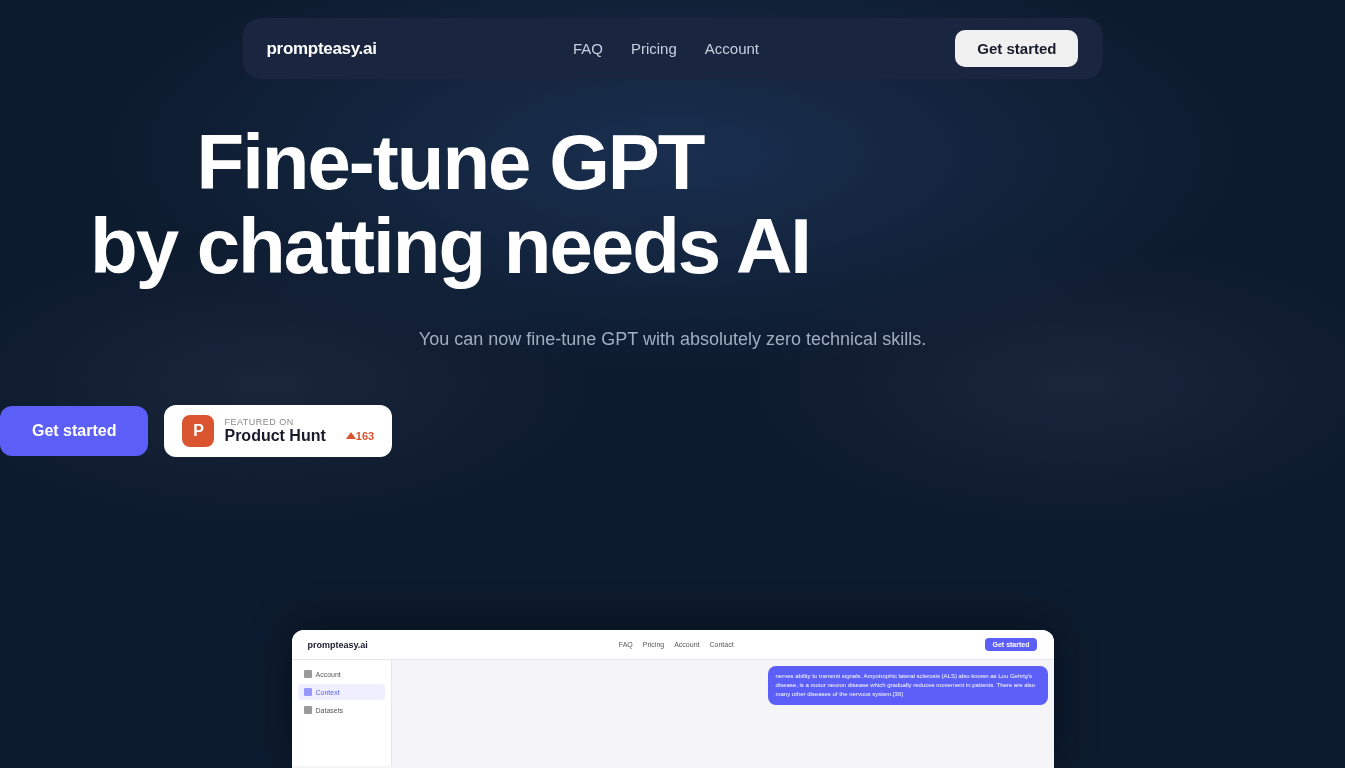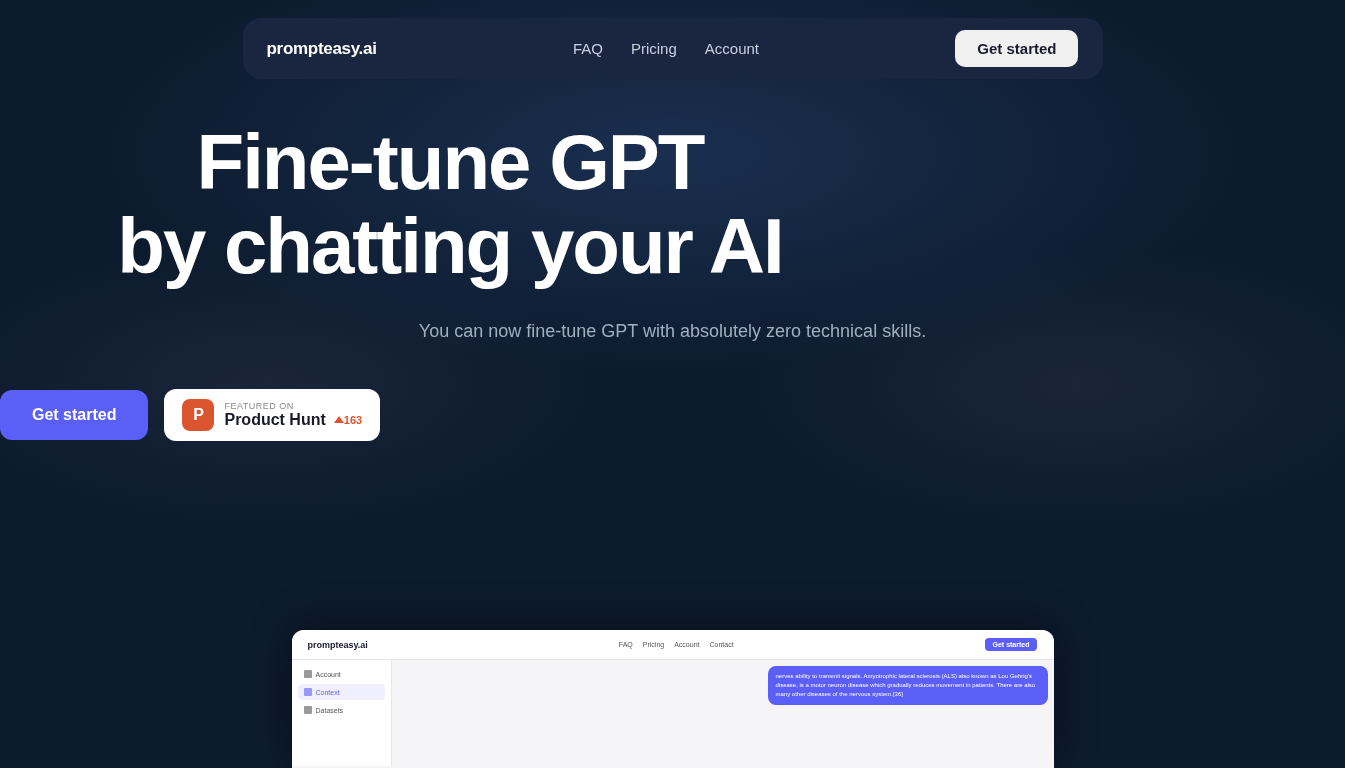--- a/index.html
+++ b/index.html
@@ -97,21 +97,21 @@
     }
 
     .hero-subtitle {
       margin-top: 28px;
       color: #a0aec0;
       font-size: 18px;
       line-height: 1.7;
     }
 
     .hero-subtitle p {
-      margin: 0;
+      margin: 8px;
     }
 
     .hero-actions {
       margin-top: 42px;
       display: flex;
       gap: 16px;
       align-items: center;
     }
 
     .btn-get-started {
@@ -163,21 +163,21 @@
       font-size: 9px;
       color: #888;
       text-transform: uppercase;
       letter-spacing: 0.5px;
       font-weight: 500;
     }
 
     .ph-name-row {
       display: flex;
       align-items: center;
-      gap: 8px;
+      gap: 20px;
     }
 
     .ph-name {
       font-size: 16px;
       font-weight: 700;
       color: #1a1a2e;
     }
 
     .ph-votes {
       display: flex;
@@ -307,21 +307,21 @@
     <a href="#">FAQ</a>
     <a href="#">Pricing</a>
     <a href="#">Account</a>
   </div>
   <button class="navbar-cta">Get started</button>
 </nav>
 
 <section class="hero">
   <h1 class="hero-title">
     <span>Fine-tune GPT</span><br>
-    <span>by chatting your AI</span>
+    <span>by chatting needs AI</span>
   </h1>
   <div class="hero-subtitle">
     <p>You can now fine-tune GPT with absolutely zero technical skills.</p>
   </div>
   <div class="hero-actions">
     <button class="btn-get-started">Get started</button>
     <a class="btn-product-hunt" href="#">
       <div class="ph-logo">P</div>
       <div class="ph-info">
         <span class="ph-featured-label">FEATURED ON</span>

